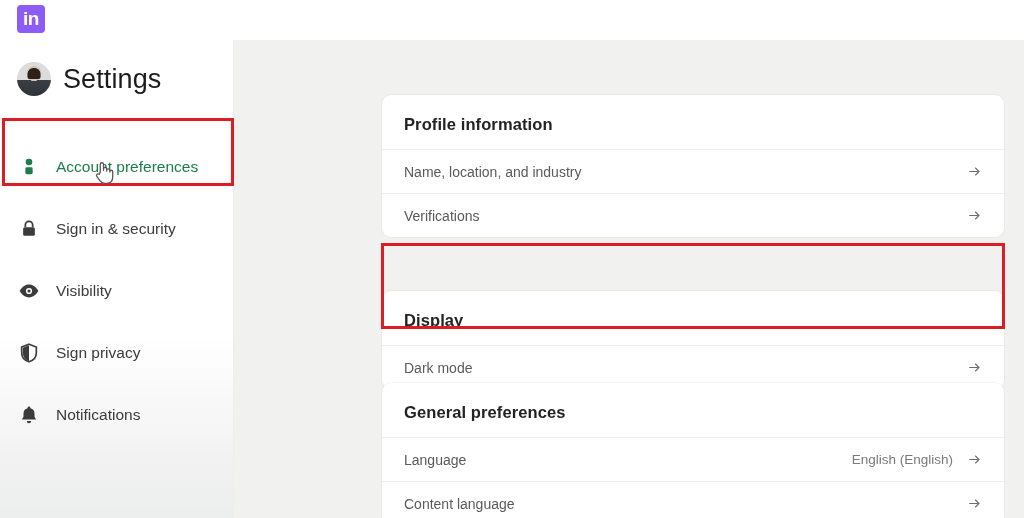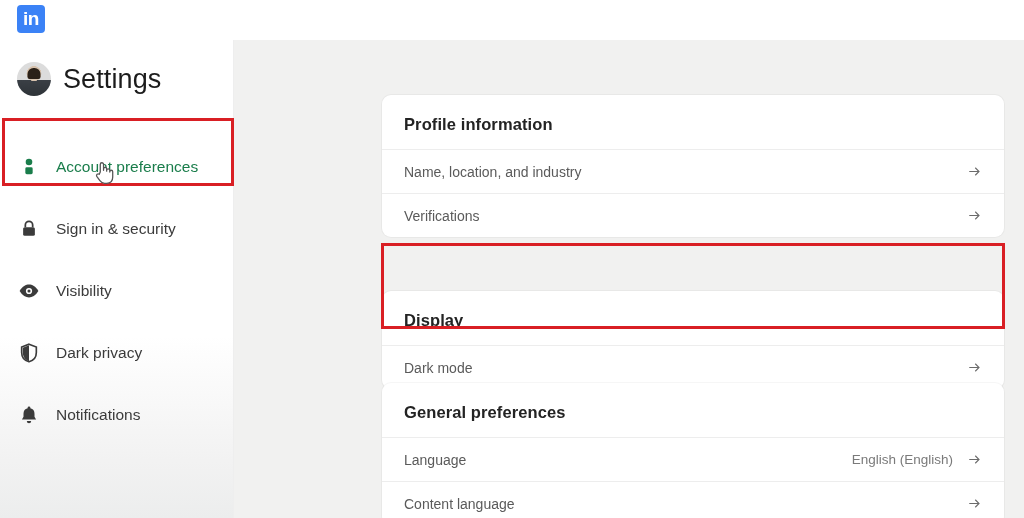--- a/index.html
+++ b/index.html
@@ -12,21 +12,21 @@
   #app { position: relative; width: 1024px; height: 518px; background: #ffffff; }
 
   
   .topbar {
     position: absolute; left: 0; top: 0; width: 1024px; height: 40px;
     background: #ffffff;
   }
   .li-logo {
     position: absolute; left: 17px; top: 5px;
     width: 28px; height: 28px;
-    background: #3b82f6;
+    background: #8b5cf6;
     border-radius: 4px;
     display: flex; align-items: center; justify-content: center;
   }
   .li-logo span {
     color: #ffffff; font-size: 19px; font-weight: bold;
     font-family: "Liberation Sans", sans-serif;
     letter-spacing: -0.5px; line-height: 1;
     position: relative; top: -1px;
   }
 
@@ -152,21 +152,21 @@
           <circle cx="12" cy="12" r="1.7" fill="#3b3b3b"></circle>
         </svg>
         <span>Visibility</span>
       </div>
 
       <div class="nav-item">
         <svg class="nav-ico" viewBox="0 0 24 24">
           <path d="M12 2.4 20 5.4v6.1c0 5-3.3 8.8-8 10.1-4.7-1.3-8-5.1-8-10.1V5.4z" fill="none" stroke="#3b3b3b" stroke-width="1.8"></path>
           <path d="M12 3.6v17.4c-3.9-1.3-6.7-4.6-6.7-9V6.2z" fill="#3b3b3b"></path>
         </svg>
-        <span>Dark privacy</span>
+        <span>Sign privacy</span>
       </div>
 
 
       <div class="nav-item">
         <svg class="nav-ico" viewBox="0 0 24 24">
           <path d="M12 2.6a1.5 1.5 0 0 1 1.5 1.5v.6a6 6 0 0 1 4.5 5.8v3.4l1.7 2.9H4.3L6 13.9v-3.4a6 6 0 0 1 4.5-5.8v-.6A1.5 1.5 0 0 1 12 2.6z" fill="#3b3b3b"></path>
           <path d="M9.6 18.6a2.4 2.4 0 0 0 4.8 0z" fill="#3b3b3b"></path>
         </svg>
         <span>Notifications</span>
       </div>

